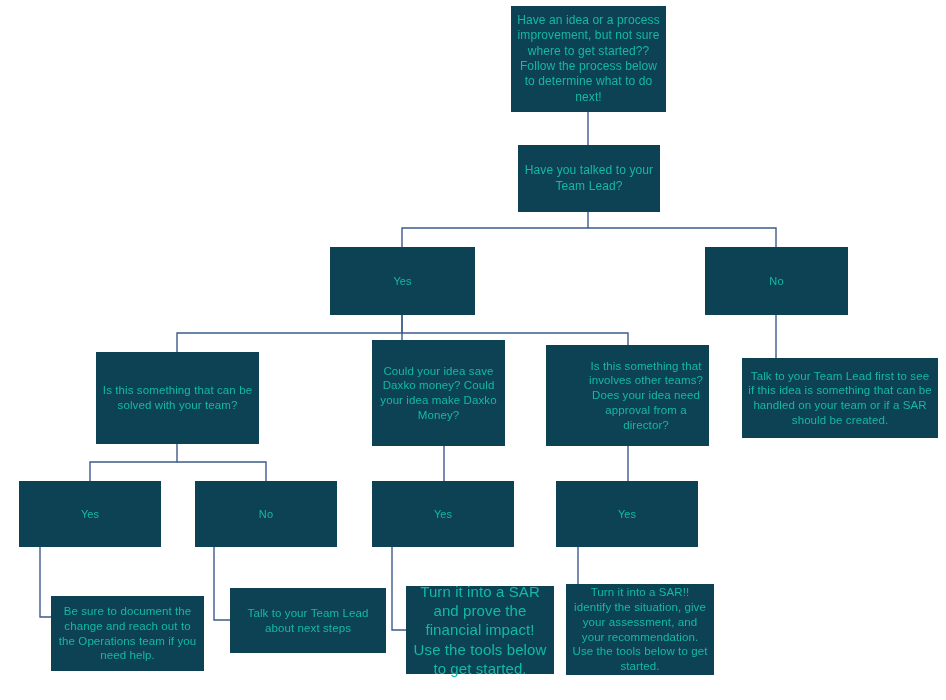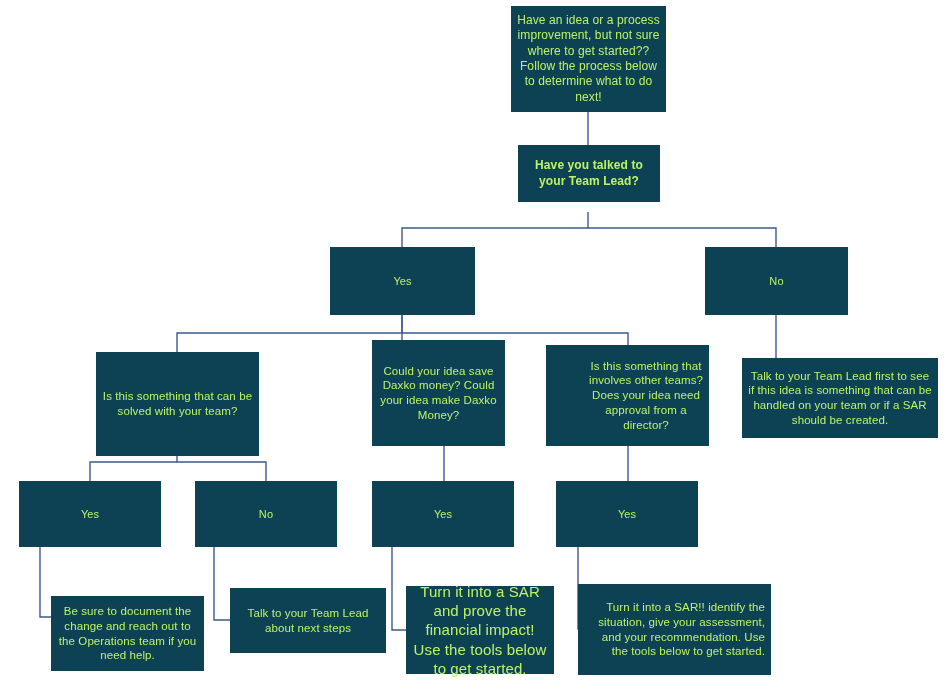--- a/index.html
+++ b/index.html
@@ -20,21 +20,21 @@
     left: 0;
     top: 0;
     width: 946px;
     height: 700px;
     pointer-events: none;
   }
   .node {
     position: absolute;
     box-sizing: border-box;
     background: #0d4254;
-    color: #bef264;
+    color: #14b8a6;
     display: flex;
     align-items: center;
     justify-content: center;
     text-align: center;
     line-height: 1.28;
     padding: 4px 6px;
     white-space: pre-line;
     letter-spacing: 0.1px;
   }
   .node-text {
@@ -77,33 +77,33 @@
 
       <path d="M 578 547 L 578 629 L 594 629"></path>
     </g>
   </svg>
 
   <div class="node" style="left:511px; top:6px; width:155px; height:106px; font-size:12px;">
     <span class="node-text">Have an idea or a process improvement, but not sure where to get started??
 Follow the process below to determine what to do next!</span>
   </div>
 
-  <div class="node" style="left:518px; top:145px; width:142px; height:57px; font-size:12px;font-weight:bold;">
+  <div class="node" style="left:518px; top:145px; width:142px; height:67px; font-size:12px;">
     <span class="node-text">Have you talked to your Team Lead?</span>
   </div>
 
   <div class="node" style="left:330px; top:247px; width:145px; height:68px; font-size:11px;">
     <span class="node-text">Yes</span>
   </div>
 
   <div class="node" style="left:705px; top:247px; width:143px; height:68px; font-size:11px;">
     <span class="node-text">No</span>
   </div>
 
-  <div class="node" style="left:96px; top:352px; width:163px; height:104px; font-size:11.5px;">
+  <div class="node" style="left:96px; top:352px; width:163px; height:92px; font-size:11.5px;">
     <span class="node-text">Is this something that can be solved  with your team?</span>
   </div>
 
   <div class="node" style="left:372px; top:340px; width:133px; height:106px; font-size:11.5px;">
     <span class="node-text">Could your idea save Daxko money? Could your idea make Daxko Money?</span>
   </div>
 
   <div class="node" style="left:546px; top:345px; width:163px; height:101px; font-size:11.5px;padding-left:43px;">
     <span class="node-text">Is this something that involves other teams? Does your idea need approval from a director?</span>
   </div>
@@ -133,17 +133,17 @@
   </div>
 
   <div class="node" style="left:230px; top:588px; width:156px; height:65px; font-size:11.5px;">
     <span class="node-text">Talk to your Team Lead about next steps</span>
   </div>
 
   <div class="node" style="left:406px; top:586px; width:148px; height:88px; font-size:15px;">
     <span class="node-text">Turn it into a SAR and prove the financial impact! Use the tools below to get started.</span>
   </div>
 
-  <div class="node" style="left:578px; top:584px; width:193px; height:91px; font-size:11.5px;text-align:right;">
+  <div class="node" style="left:566px; top:584px; width:148px; height:91px; font-size:11.5px;">
     <span class="node-text">Turn it into a SAR!! identify the situation, give your assessment, and your recommendation. Use the tools below to get started.</span>
   </div>
 
 </div>
 
 </body></html>

